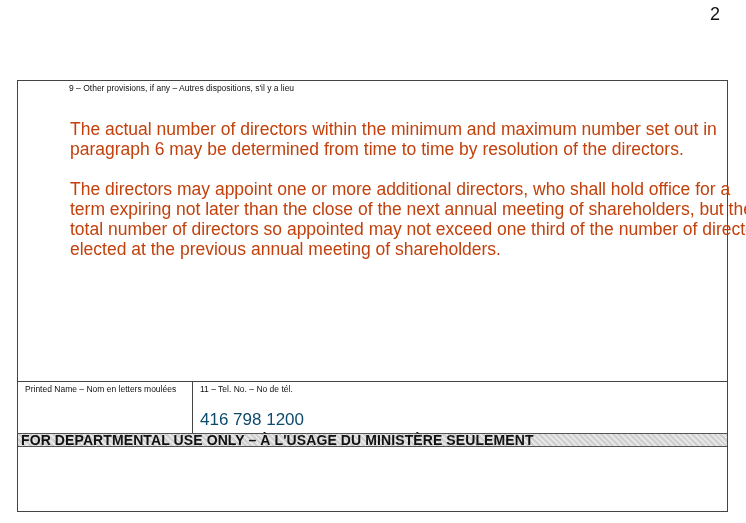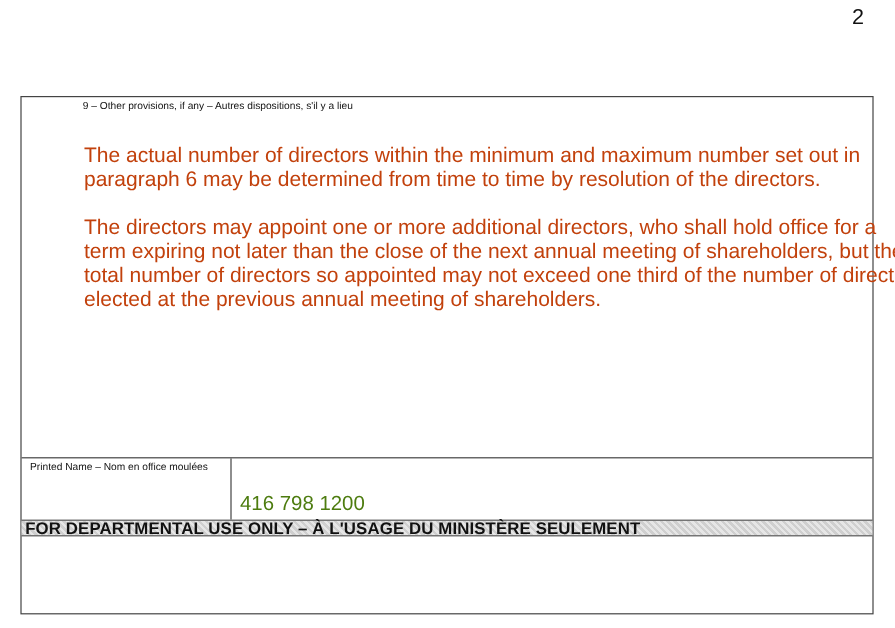--- a/index.html
+++ b/index.html
@@ -87,21 +87,21 @@
       font-size: 8.5px;
       line-height: 10px;
       color: #111;
       width: 160px;
     }
     .field-value {
       position: absolute;
       left: 7px;
       top: 28px;
       font-size: 17px;
-      color: #4d7c0f;
+      color: #0c4a6e;
     }
     .dept-band {
       position: absolute;
       left: 0;
       top: 352px;
       width: 100%;
       height: 14px;
       box-sizing: border-box;
       border-top: 1px solid #555;
       border-bottom: 1px solid #555;
@@ -135,24 +135,25 @@
   <div class="provisions">
     <div class="section-label">9 – Other provisions, if any – Autres dispositions, s'il y a lieu</div>
     <div class="provisions-body">
       <p>The actual number of directors within the minimum and maximum number set out in paragraph 6 may be determined from time to time by resolution of the directors.</p>
       <p>The directors may appoint one or more additional directors, who shall hold office for a term expiring not later than the close of the next annual meeting of shareholders, but the total number of directors so appointed may not exceed one third of the number of directors elected at the previous annual meeting of shareholders.</p>
     </div>
   </div>
 
   <div class="fields-row">
     <div class="field field-name">
-      <div class="field-label">Printed Name – Nom en office moulées</div>
+      <div class="field-label">Printed Name – Nom en letters moulées</div>
       <div class="field-value"></div>
     </div>
     <div class="field field-tel">
+      <div class="field-label">11 – Tel. No. – No de tél.</div>
       <div class="field-value">416 798 1200</div>
     </div>
   </div>
 
   <div class="dept-band">
     <div class="dept-label">FOR DEPARTMENTAL USE ONLY – À L'USAGE DU MINISTÈRE SEULEMENT</div>
   </div>
 
   <div class="dept-area"></div>
 

